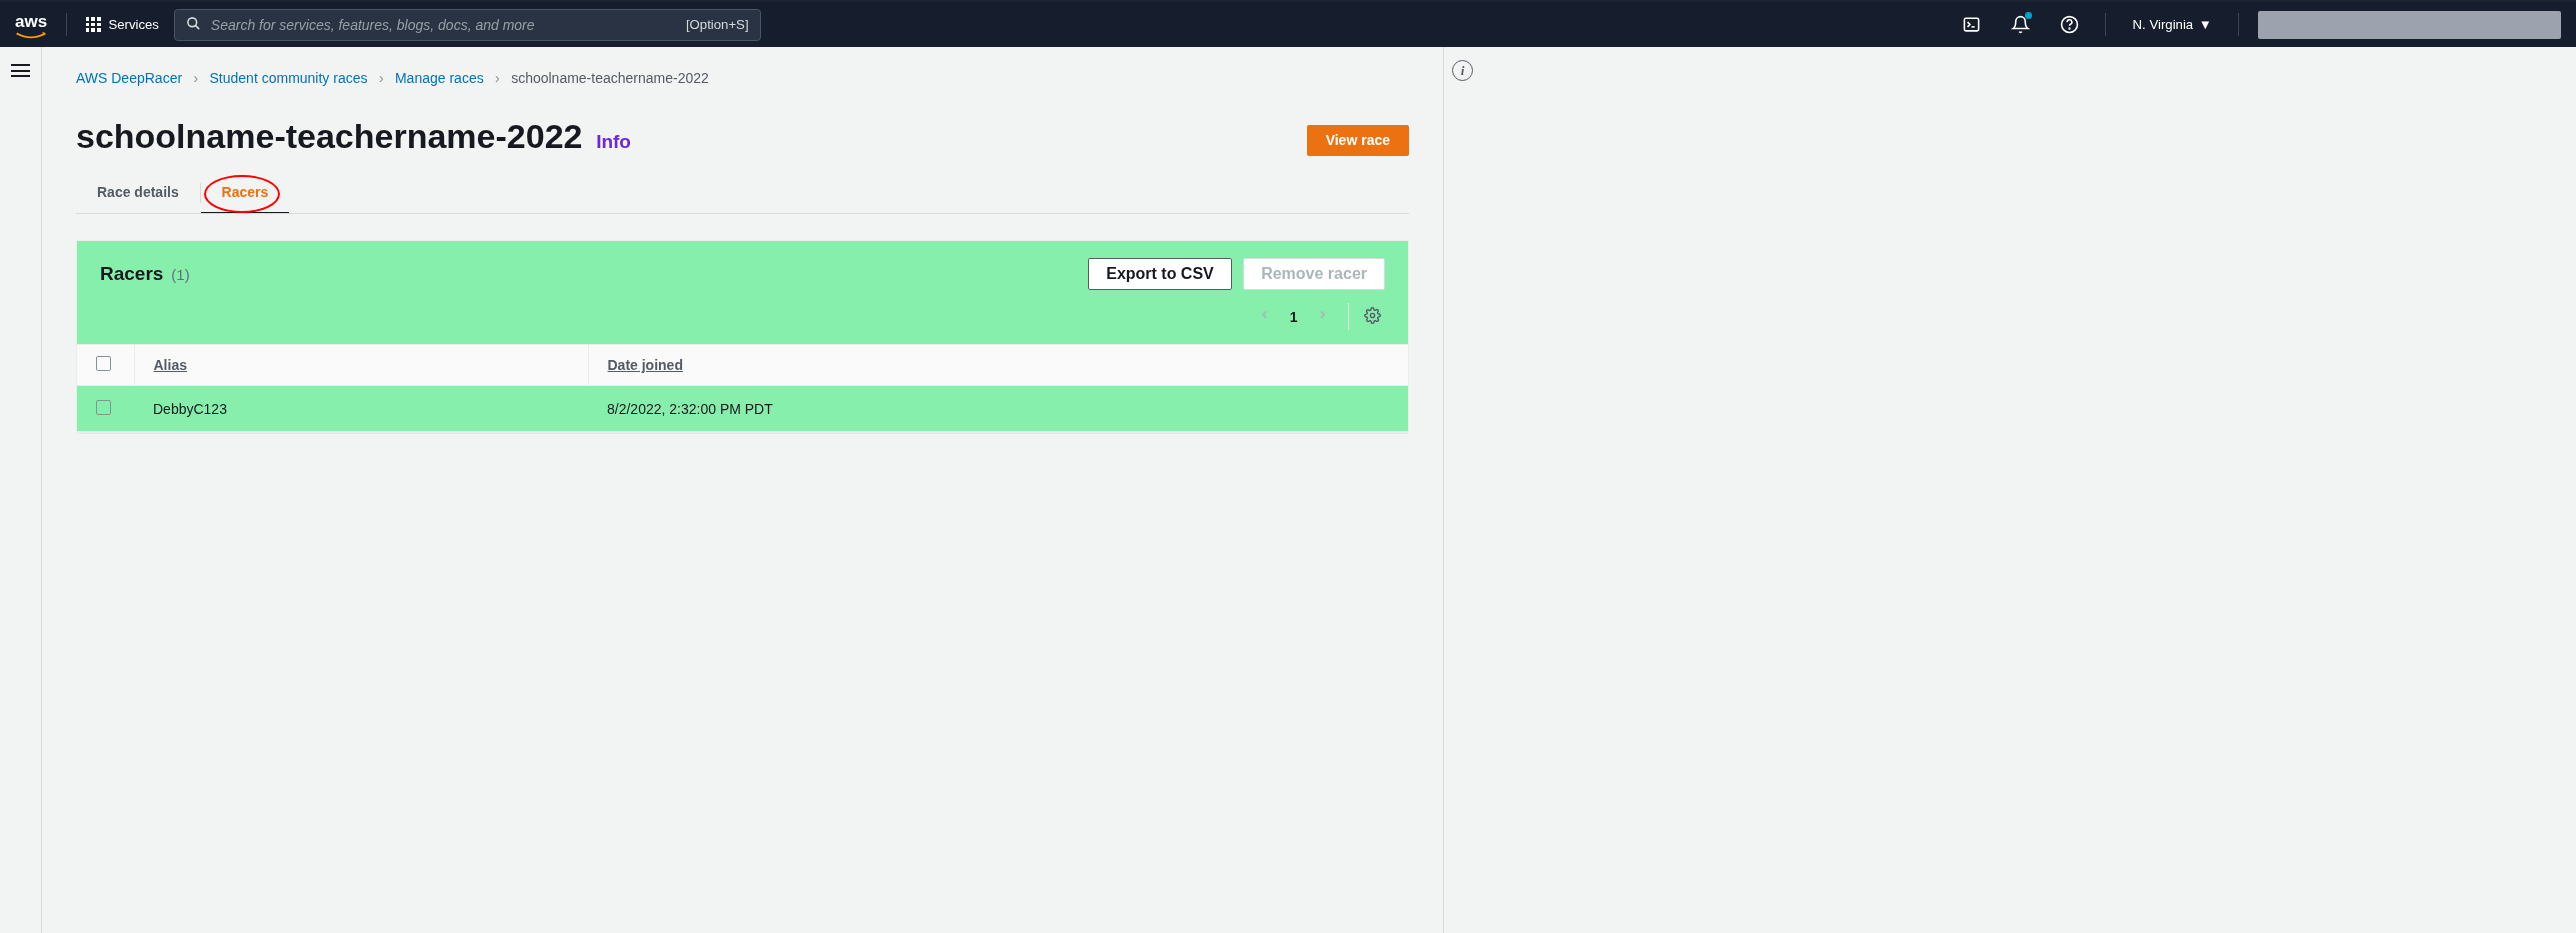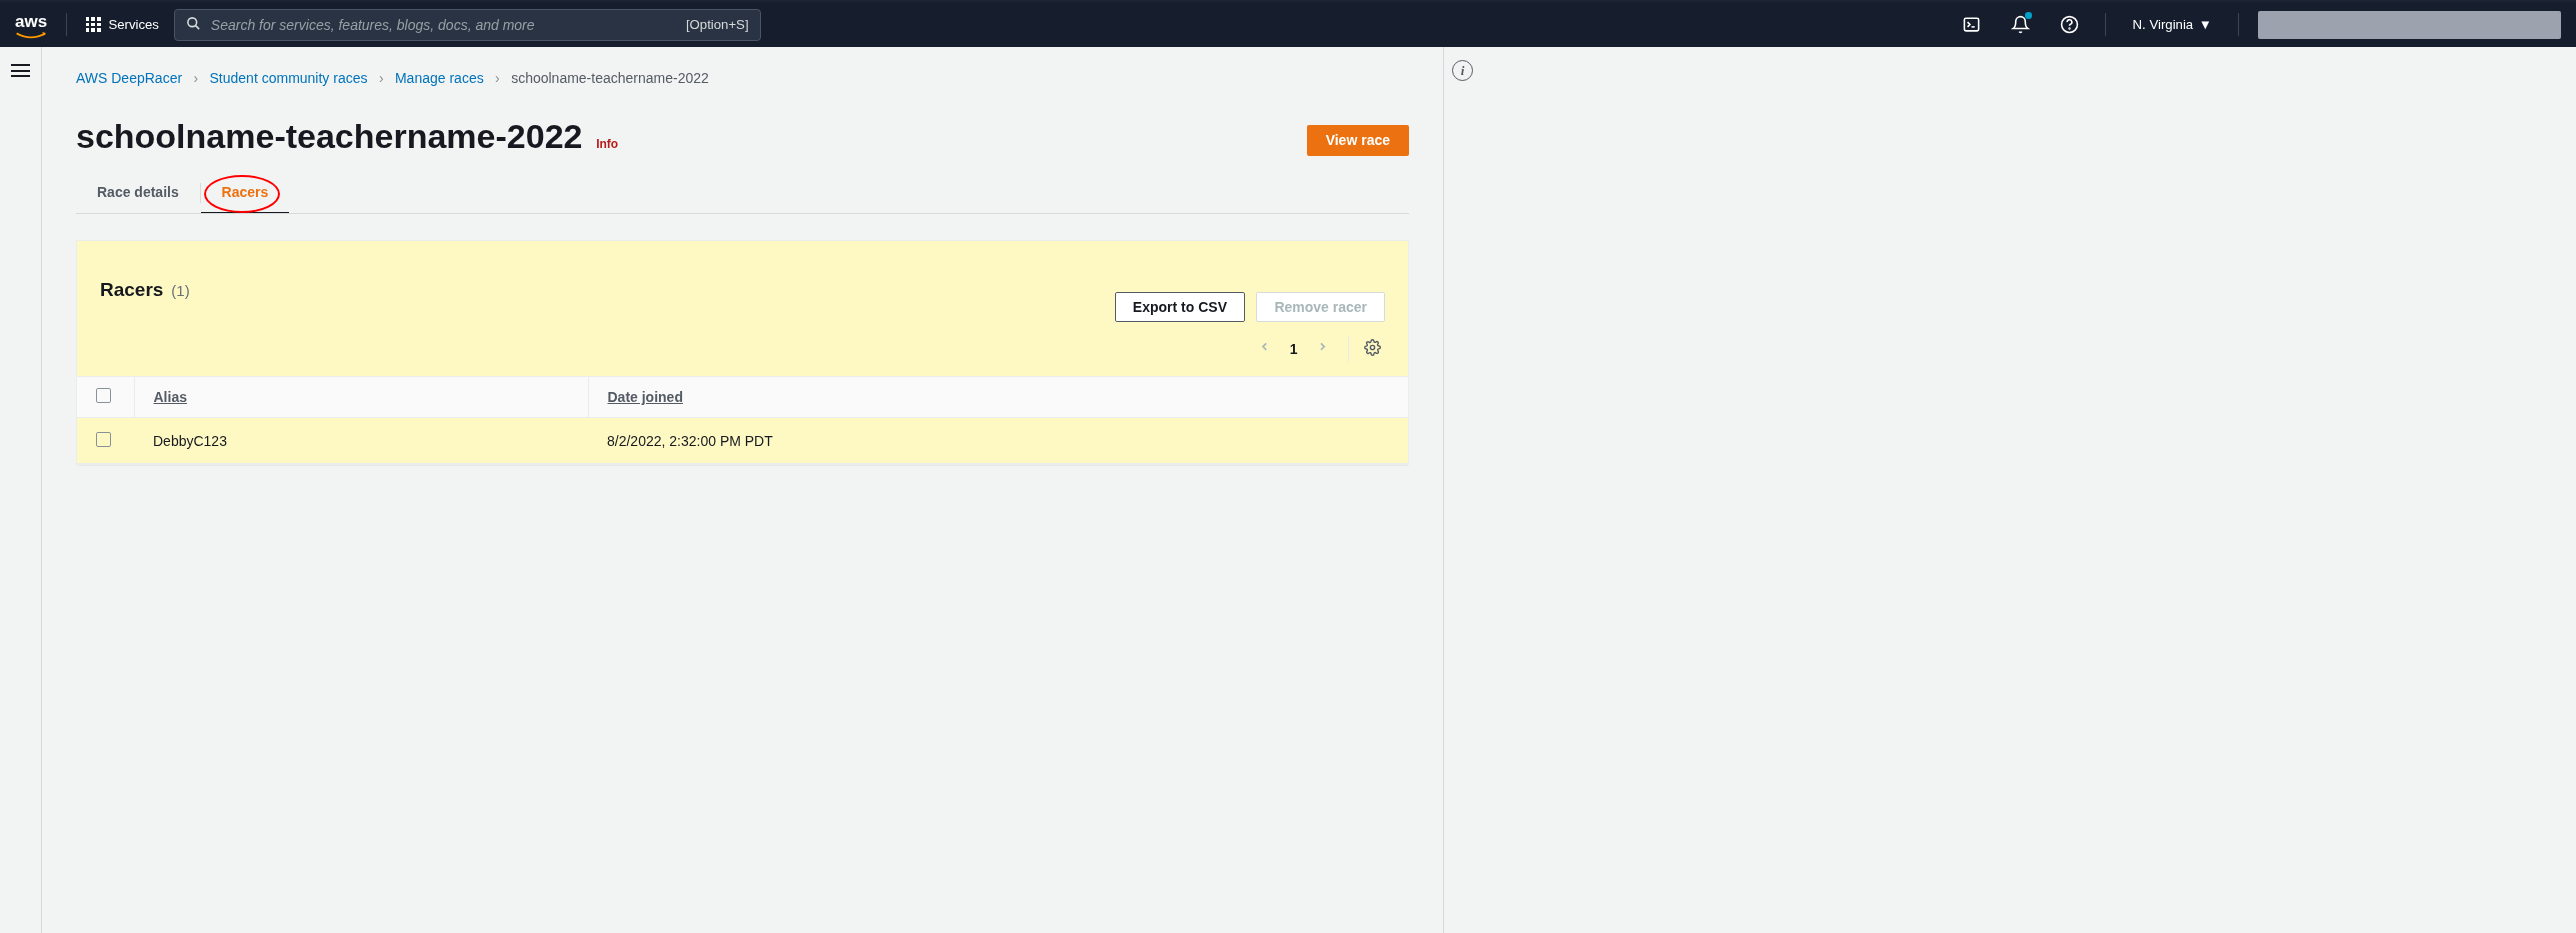--- a/index.html
+++ b/index.html
@@ -107,21 +107,21 @@
 
     
     .breadcrumb { display: flex; align-items: center; gap: 11.4px; font-size: 14px; margin-bottom: 31px; }
     .breadcrumb a { color: #0073bb; text-decoration: none; cursor: pointer; }
     .breadcrumb .sep { color: #879196; }
     .breadcrumb .current { color: #545b64; }
 
     
     .title-row { display: flex; align-items: flex-end; justify-content: space-between; margin-bottom: 17px; }
     .title-row h1 { font-size: 34px; font-weight: 700; color: #16191f; }
-    .info-link { color: #b91c1c; font-size: 12px; font-weight: 600; margin-left: 9.5px; cursor: pointer; }
+    .info-link { color: #6d28d9; font-size: 19px; font-weight: 600; margin-left: 9.5px; cursor: pointer; }
     .btn-primary {
       background: #ec7211;
       color: #fff;
       border: none;
       padding: 7.6px 19px;
       font-size: 14px;
       font-weight: 700;
       border-radius: 1.9px;
       cursor: pointer;
     }
@@ -144,40 +144,39 @@
       border: 2.8px solid #ff0000;
       border-radius: 50%;
       width: 76px;
       height: 38px;
       top: 1.9px;
       left: 3.8px;
       pointer-events: none;
     }
 
     
-    .panel { background: #fef9c3; border: 0.9px solid #eaeded; box-shadow: 0 0.9px 0.9px rgba(0,0,0,0.05); }
+    .panel { background: #86efac; border: 0.9px solid #eaeded; box-shadow: 0 0.9px 0.9px rgba(0,0,0,0.05); }
     .panel-header {
       display: flex;
       align-items: center;
       justify-content: space-between;
       padding: 17px 23px 13.2px;
     }
     .panel-title { font-size: 19px; font-weight: 700; }
     .panel-count { color: #687078; font-weight: 400; font-size: 15px; margin-left: 3.8px; }
     .panel-actions { display: flex; gap: 11.4px; }
     .btn-secondary {
       background: #fff;
       border: 0.9px solid #545b64;
       padding: 5.7px 17px;
-      font-size: 14px;
+      font-size: 16px;
       font-weight: 700;
       color: #16191f;
       border-radius: 1.9px;
       cursor: pointer;
-      margin-top: 34px;
     }
     .btn-secondary:disabled {
       color: #aab7b8;
       border-color: #d5dbdb;
       cursor: not-allowed;
     }
 
     .toolbar {
       display: flex;
       align-items: center;

